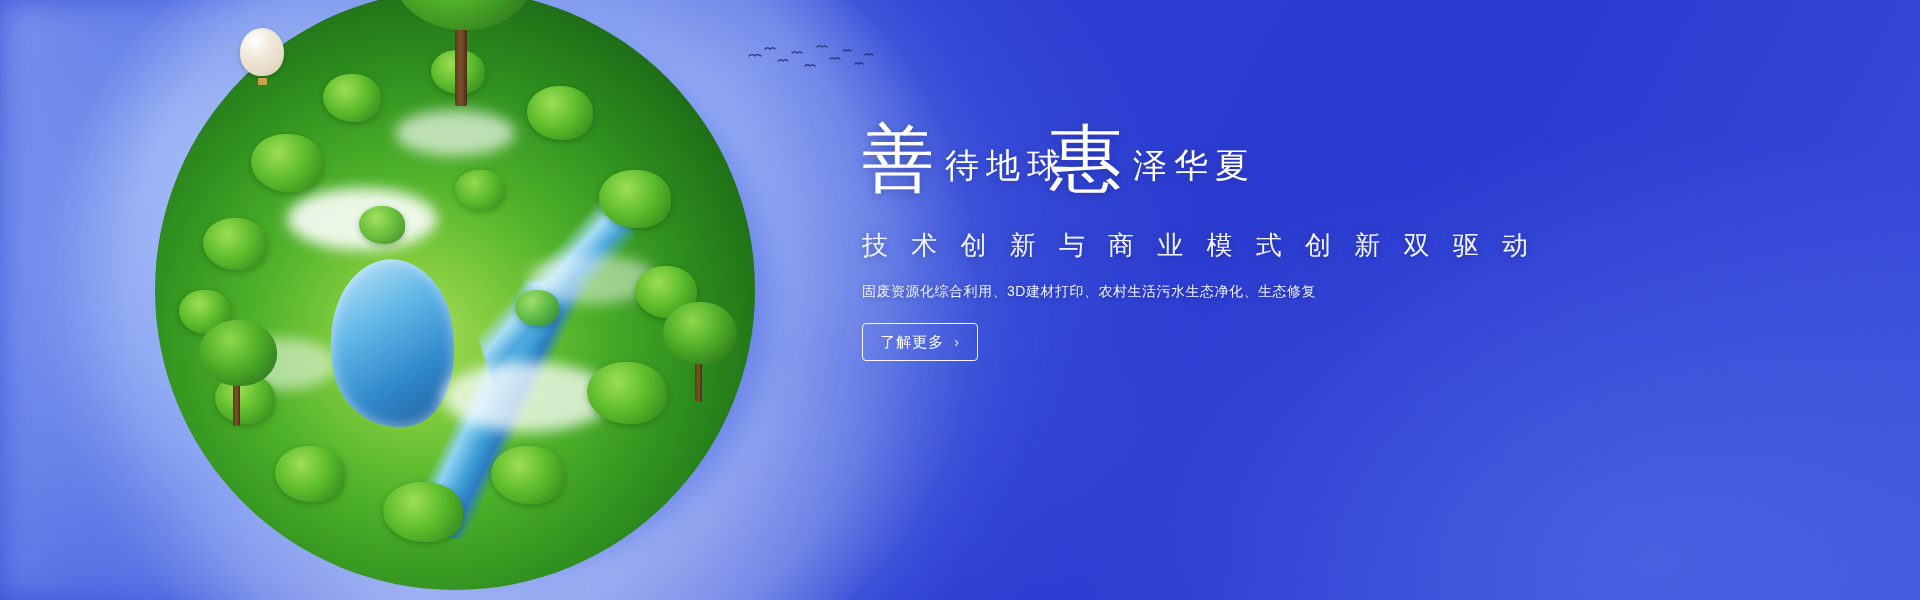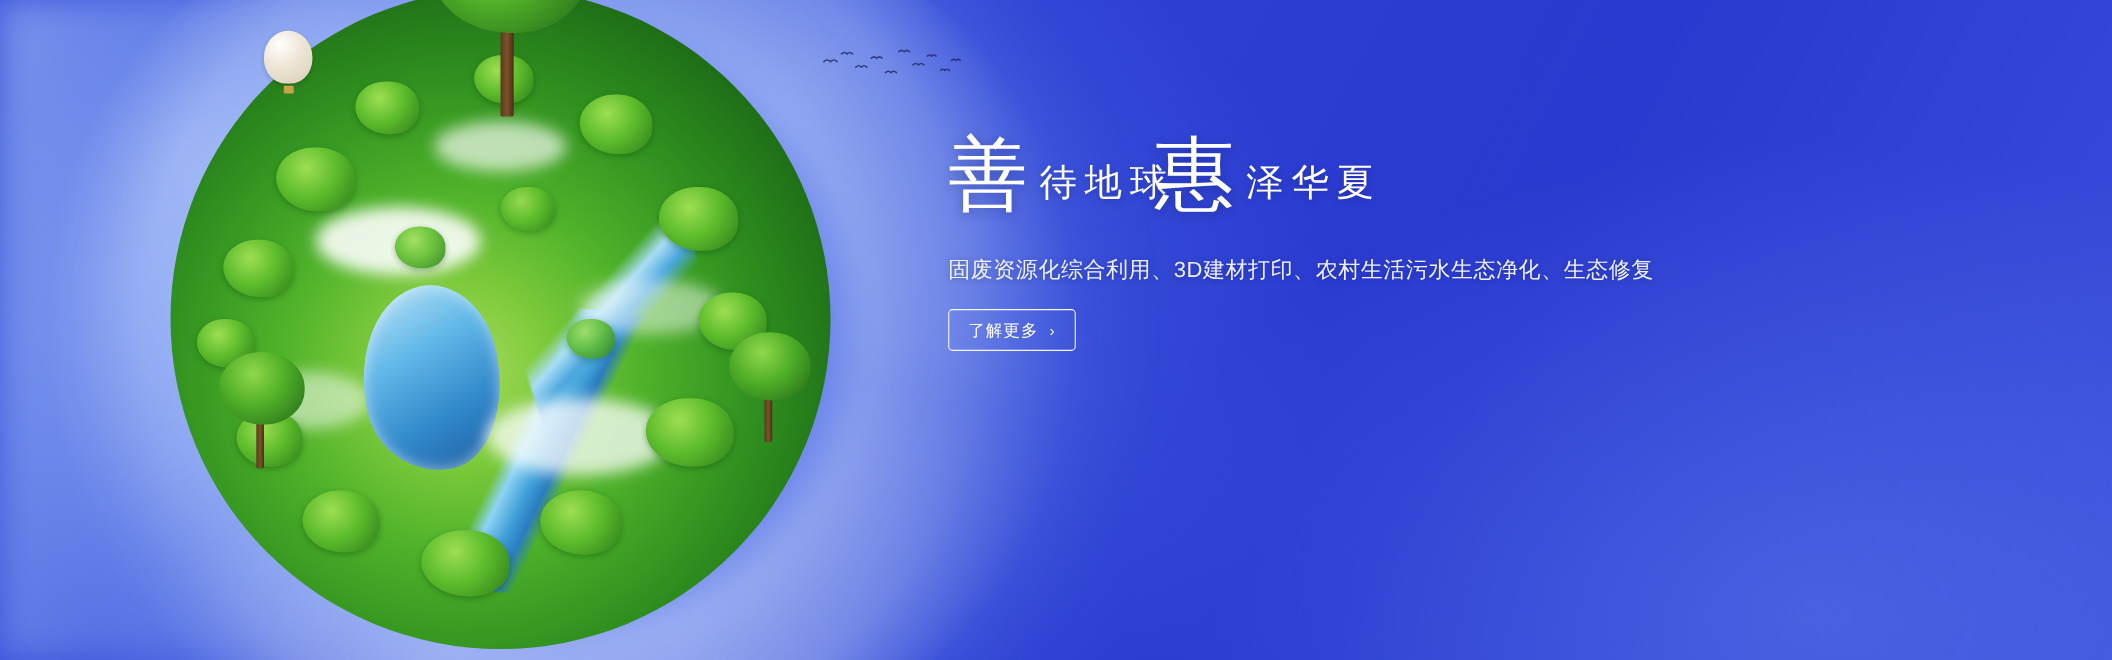--- a/index.html
+++ b/index.html
@@ -117,21 +117,21 @@
     text-shadow:0 2px 8px rgba(10,20,90,0.30);
   }
   .subtitle{
     margin-top:16px;
     font-size:26px;letter-spacing:8px;font-weight:400;color:#f2f5ff;
     text-shadow:0 1px 8px rgba(10,20,90,0.35);
     white-space:nowrap;
   }
   .desc{
     margin-top:20px;
-    font-size:20px;letter-spacing:0.5px;color:#eef2ff;
+    font-size:14px;letter-spacing:0.5px;color:#eef2ff;
     text-shadow:0 1px 6px rgba(10,20,90,0.35);
     white-space:nowrap;
   }
   .cta{
     margin-top:22px;display:inline-flex;align-items:center;justify-content:center;
     gap:10px;
     width:114px;height:36px;
     border:1px solid rgba(255,255,255,0.95);
     border-radius:4px;
     color:#ffffff;font-size:15px;letter-spacing:1px;
@@ -220,20 +220,21 @@
 
     <div class="headline">
       <span class="hl-group g1">
         <span class="hl-big">善</span><span class="hl-small">待地球</span>
       </span>
       <span class="hl-group g2">
         <span class="hl-big">惠</span><span class="hl-small">泽华夏</span>
       </span>
     </div>
 
+    <div class="subtitle">技 术 创 新 与 商 业 模 式 创 新 双 驱 动</div>
 
     <div class="desc">固废资源化综合利用、3D建材打印、农村生活污水生态净化、生态修复</div>
 
     <div class="cta-wrap">
       <div class="cta">
         <span>了解更多</span>
         <span class="chev">›</span>
       </div>
     </div>
 

